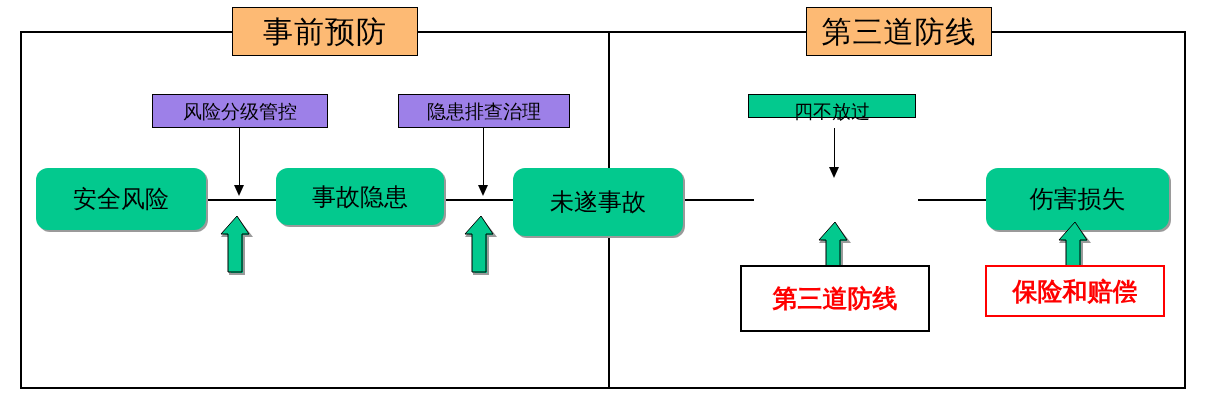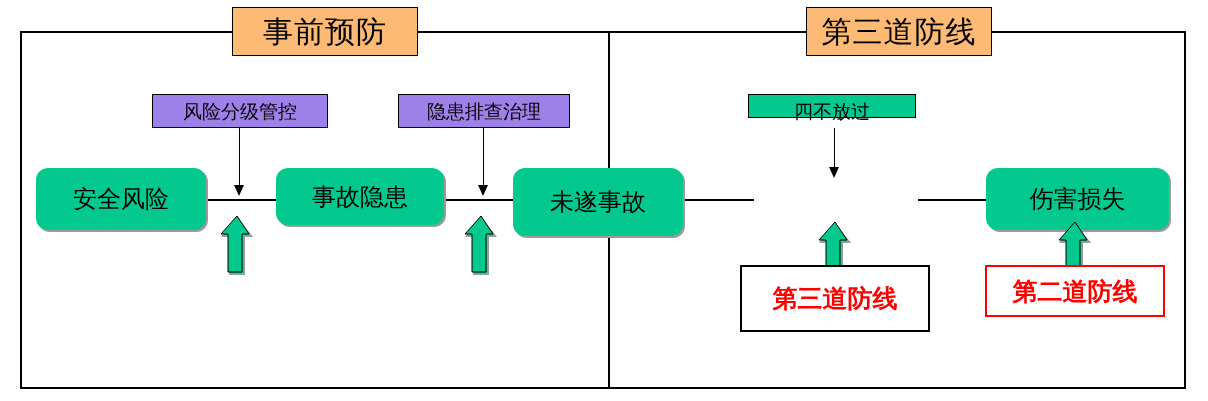--- a/index.html
+++ b/index.html
@@ -222,15 +222,15 @@
     <svg class="ba-shape" viewBox="0 0 34 54" preserveAspectRatio="none">
       <polygon points="17,2 31,20 24,20 24,52 10,52 10,20 3,20" fill="#03C98E" stroke="#9a9a9a" stroke-width="2"></polygon>
       <polygon points="17,0 29,18 22,18 22,50 8,50 8,18 1,18" fill="#03C98E" stroke="#000000" stroke-width="1"></polygon>
     </svg>
   </div>
 
 
 
   <div class="defense-box black-border" style="left:740px; top:265px; width:190px; height:67px;">第三道防线</div>
 
-  <div class="defense-box" style="left:985px; top:265px; width:180px; height:52px;">第二道防线</div>
+  <div class="defense-box" style="left:985px; top:265px; width:180px; height:52px;">保险和赔偿</div>
 
 </div>
 
 </body></html>

